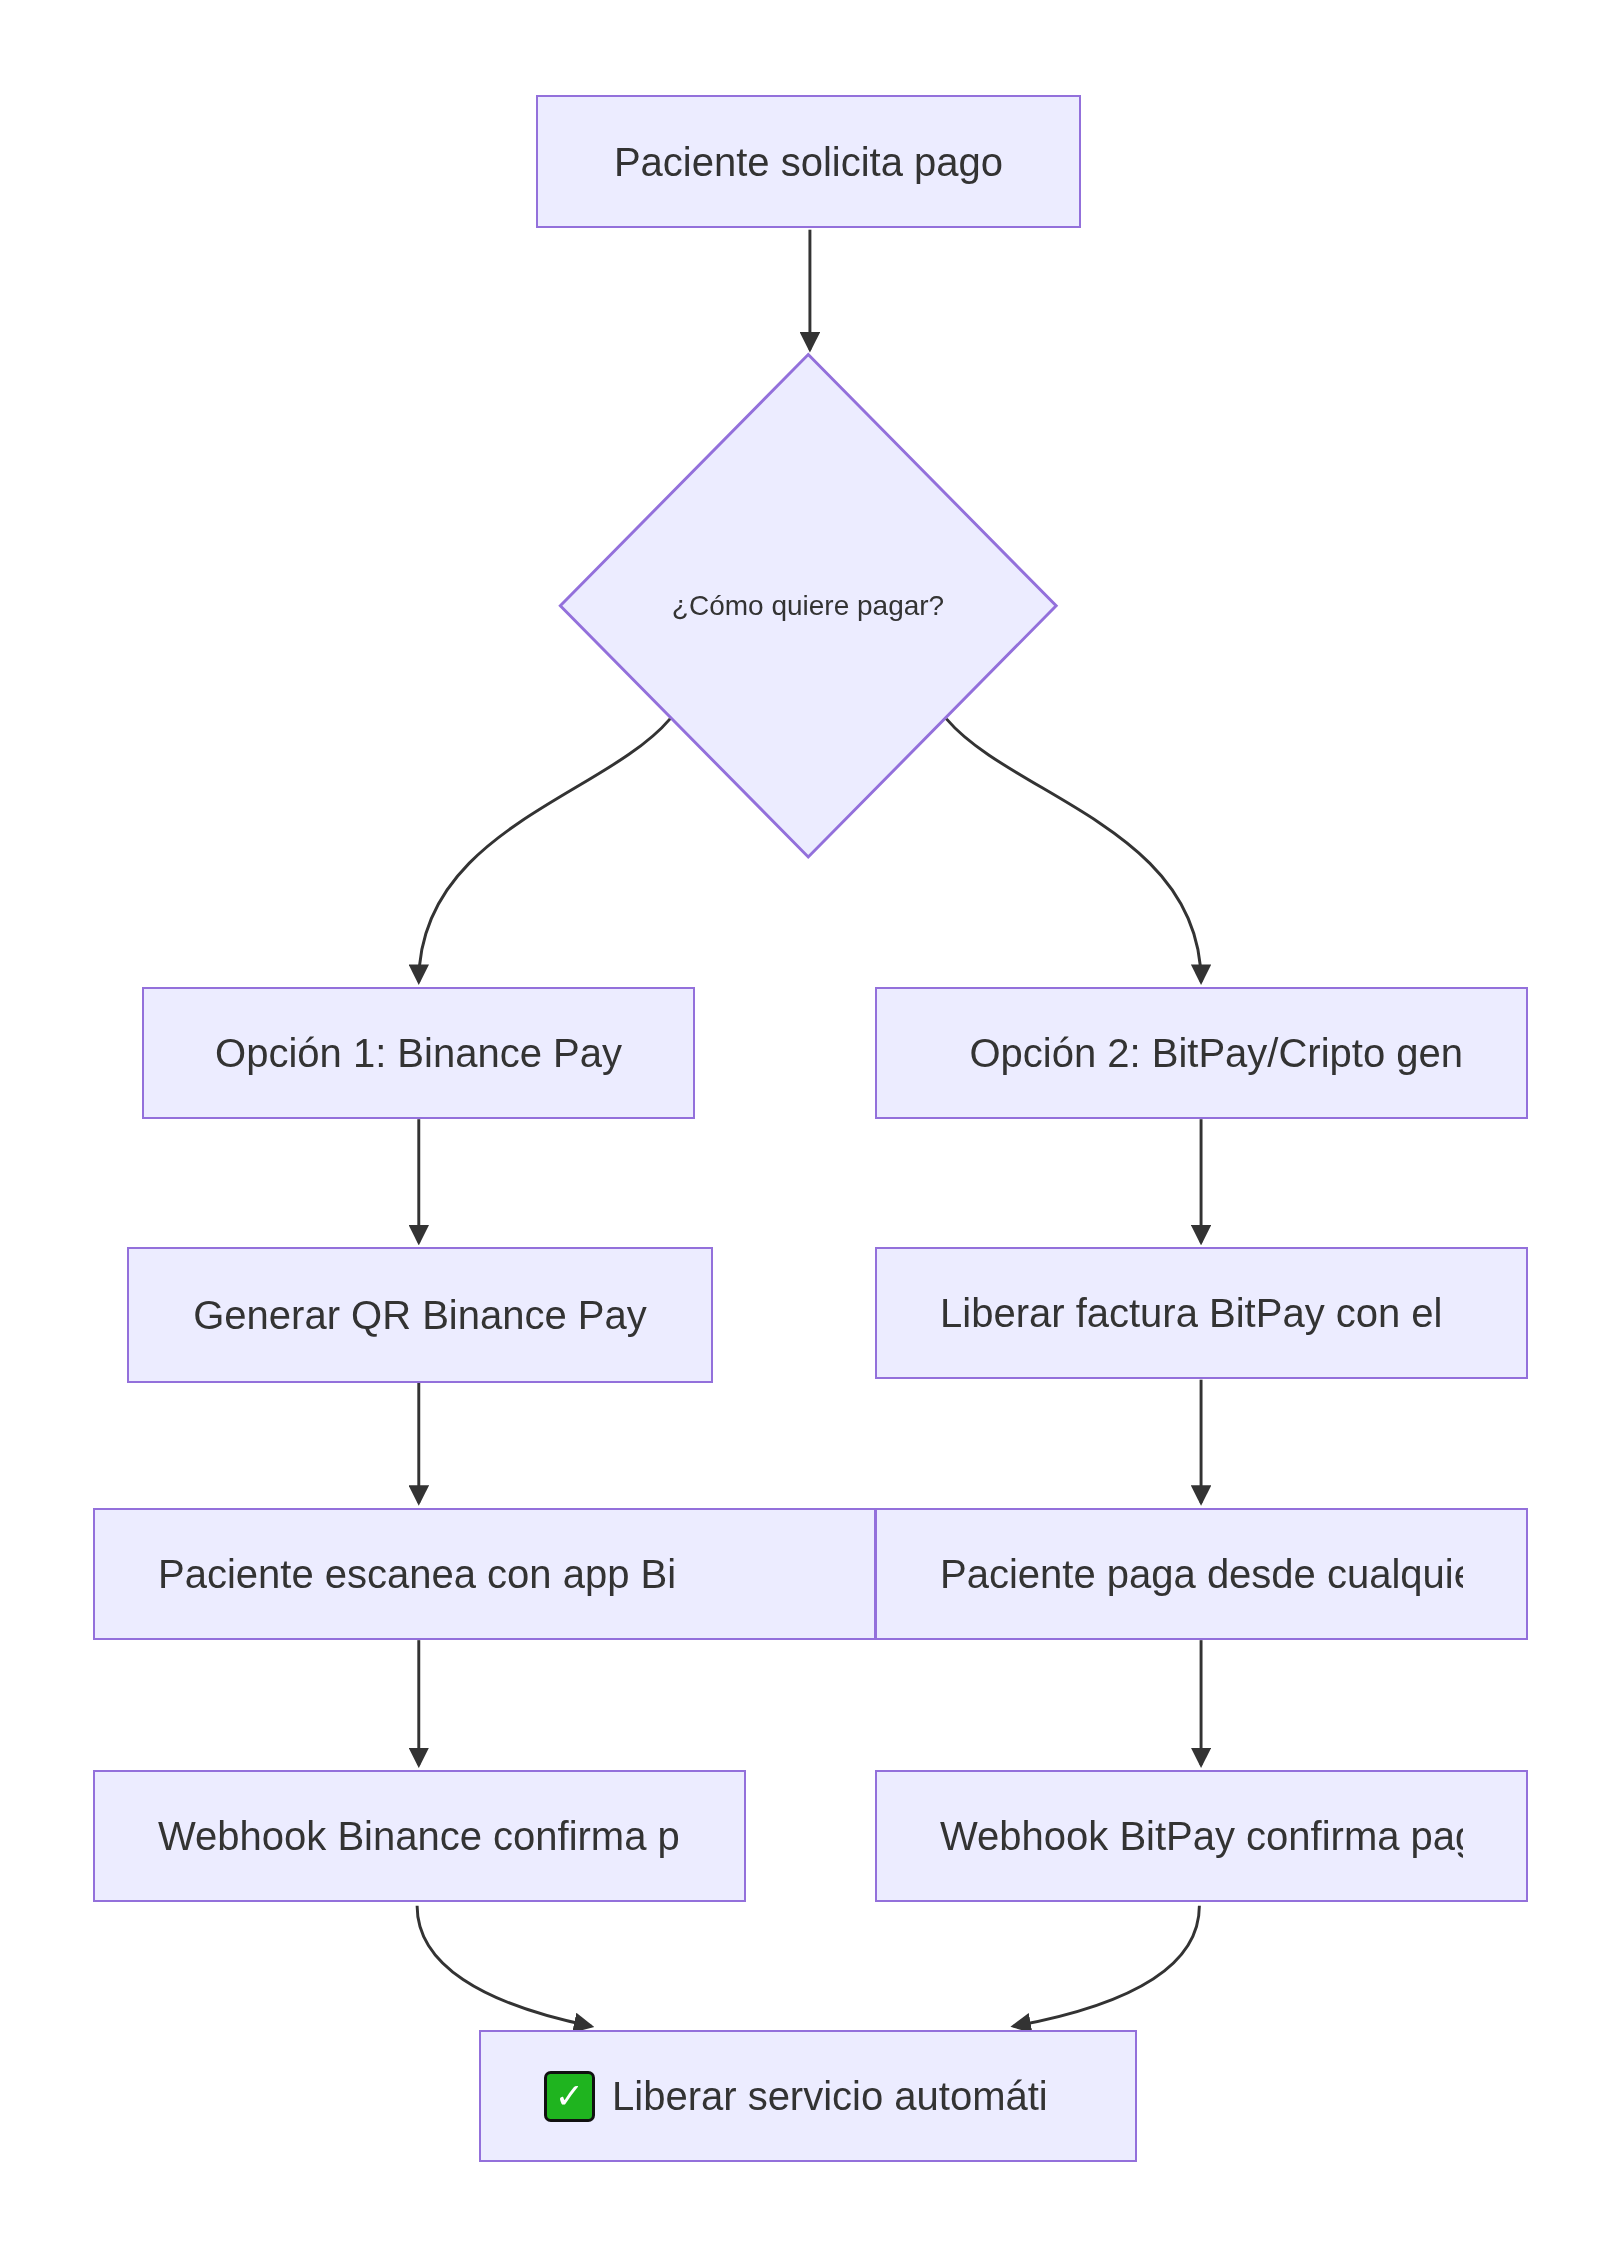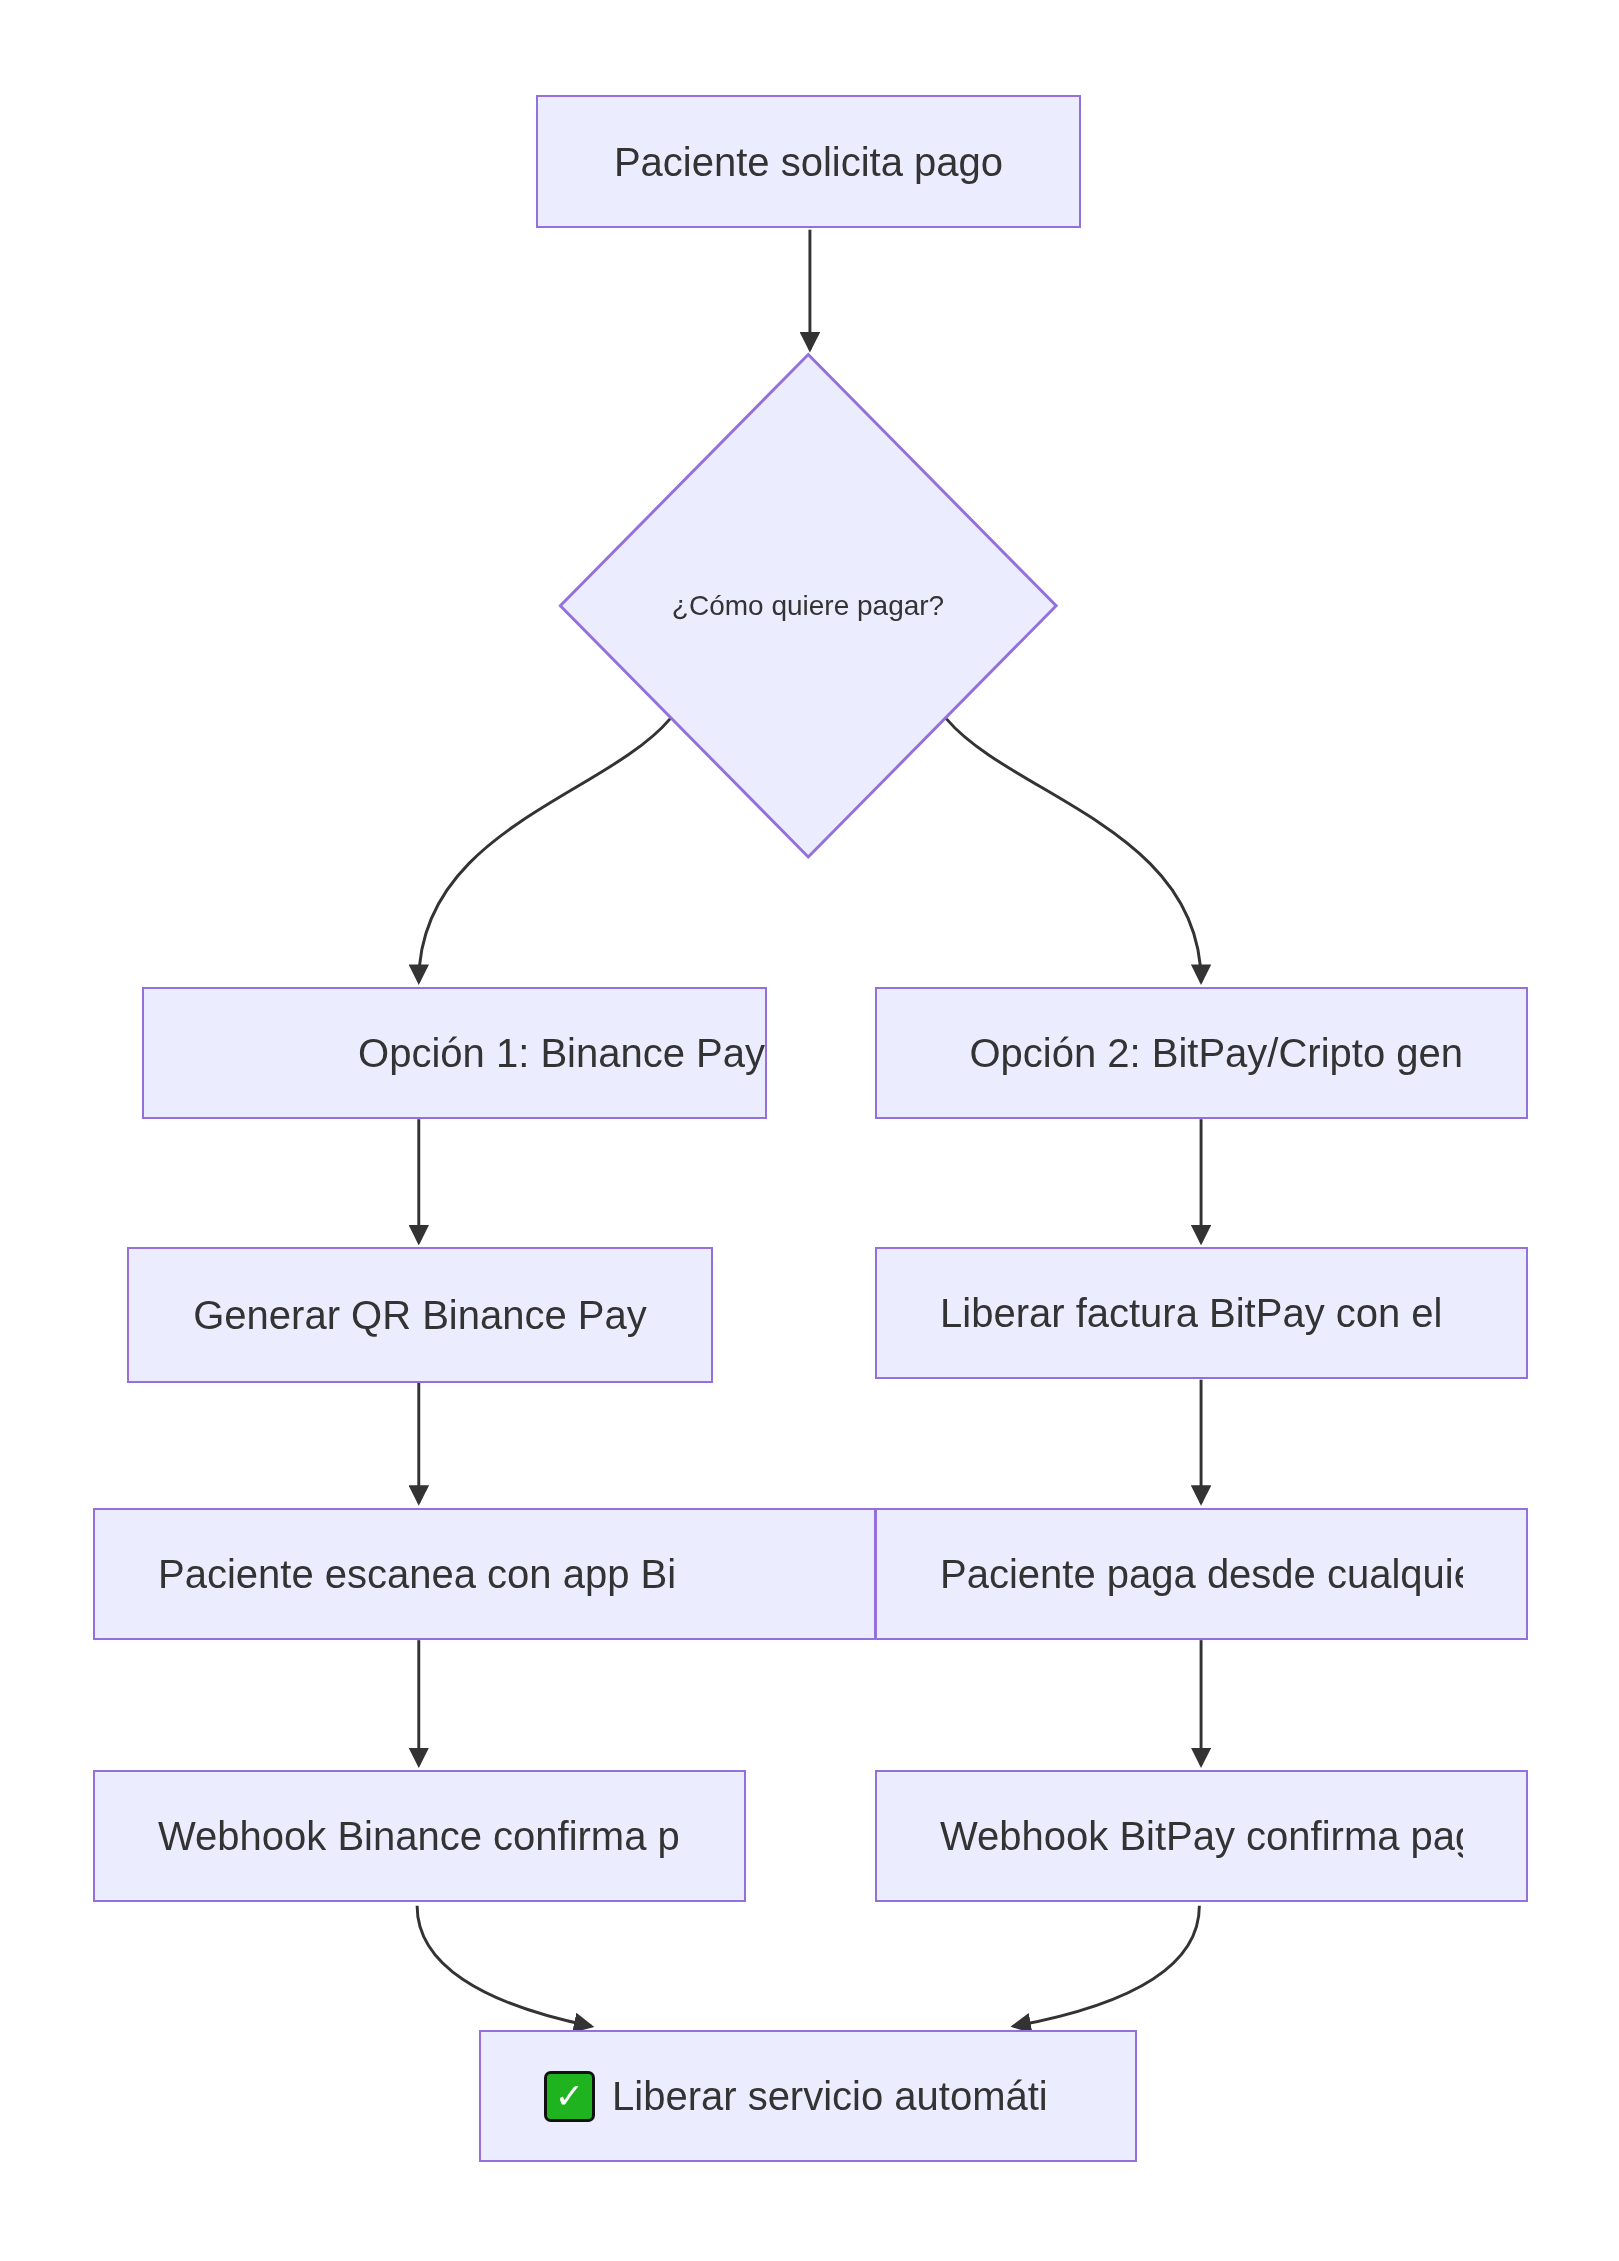--- a/index.html
+++ b/index.html
@@ -90,21 +90,21 @@
   </svg>
 
   <div class="node" style="left:536px;top:95px;width:545px;height:133px;align-items:center;">
     <span class="label">Paciente solicita pago</span>
   </div>
 
   <div class="diamond-label" style="left:560px;top:354px;width:496px;height:503px;">
     <span class="label">¿Cómo quiere pagar?</span>
   </div>
 
-  <div class="node" style="left:142px;top:987px;width:625px;height:132px;justify-content:flex-end;">
+  <div class="node" style="left:142px;top:987px;width:553px;height:132px;">
     <span class="label">Opción 1: Binance Pay</span>
   </div>
 
   <div class="node" style="left:875px;top:987px;width:653px;height:132px;" class-extra="clip">
     <span class="label" style="width:calc(100% - 126px);text-align:right;">Opción 2: BitPay/Cripto gen</span>
   </div>
 
   <div class="node" style="left:127px;top:1247px;width:586px;height:136px;">
     <span class="label">Generar QR Binance Pay</span>
   </div>

